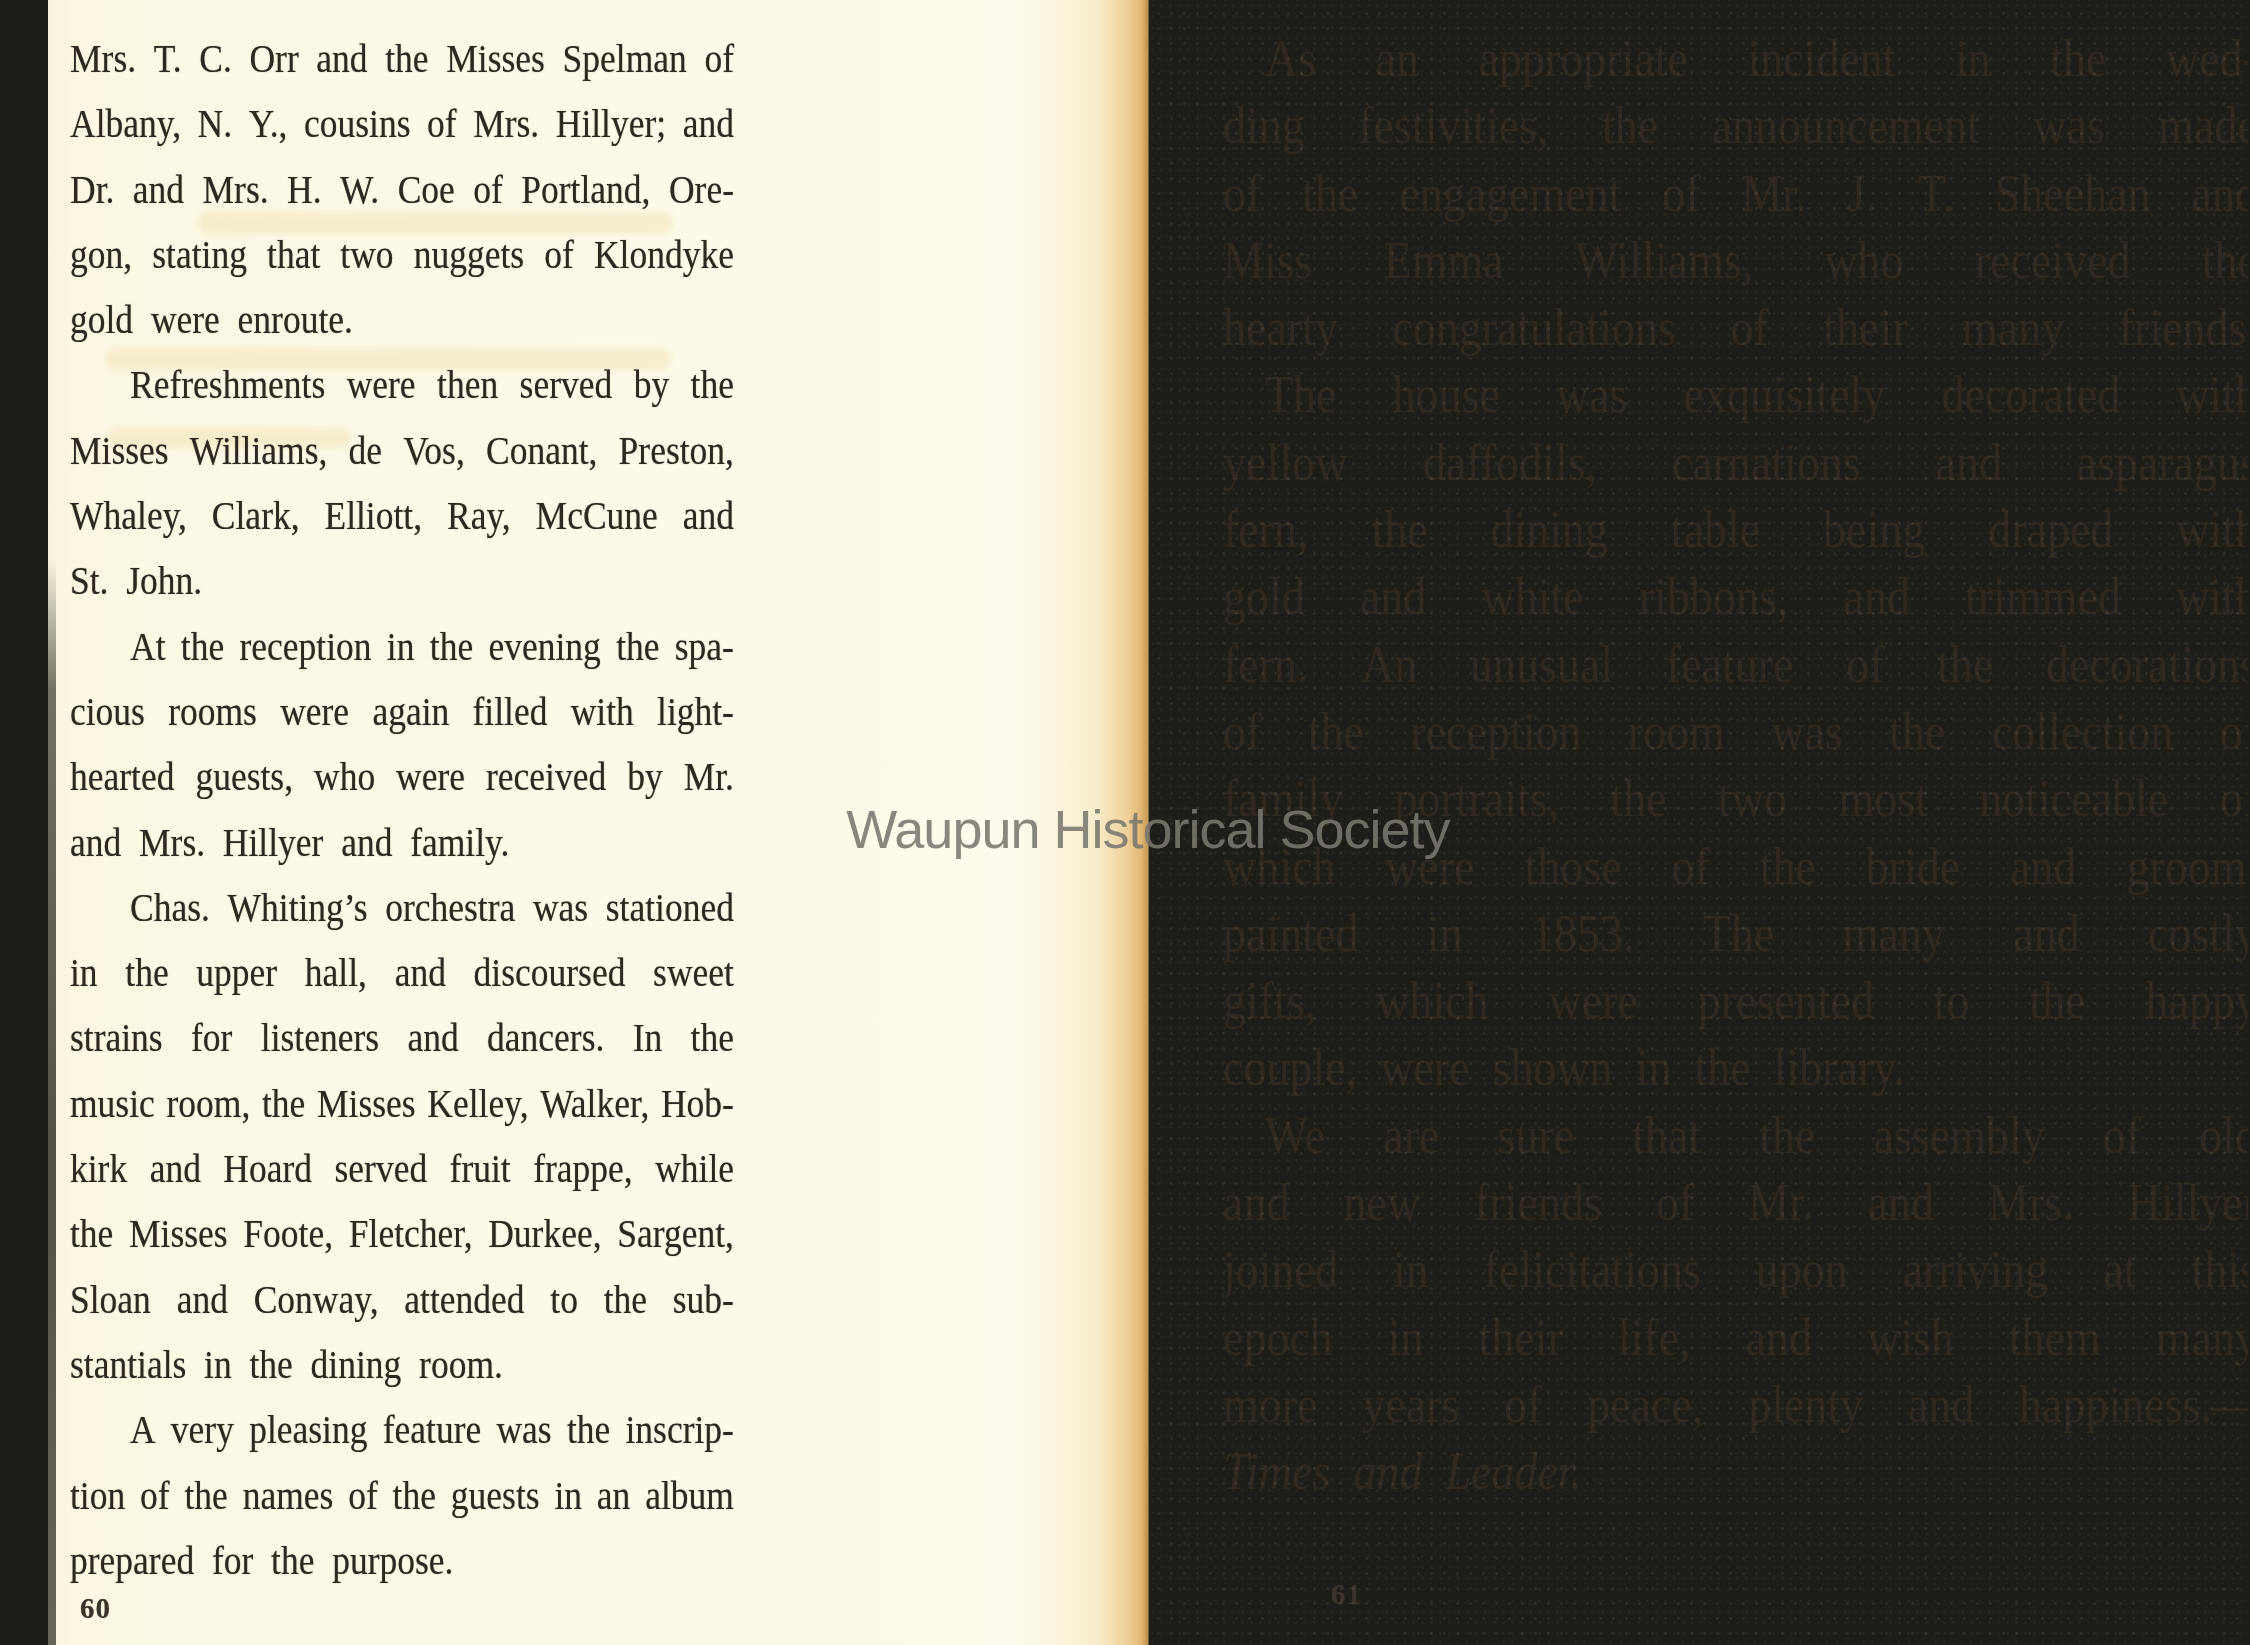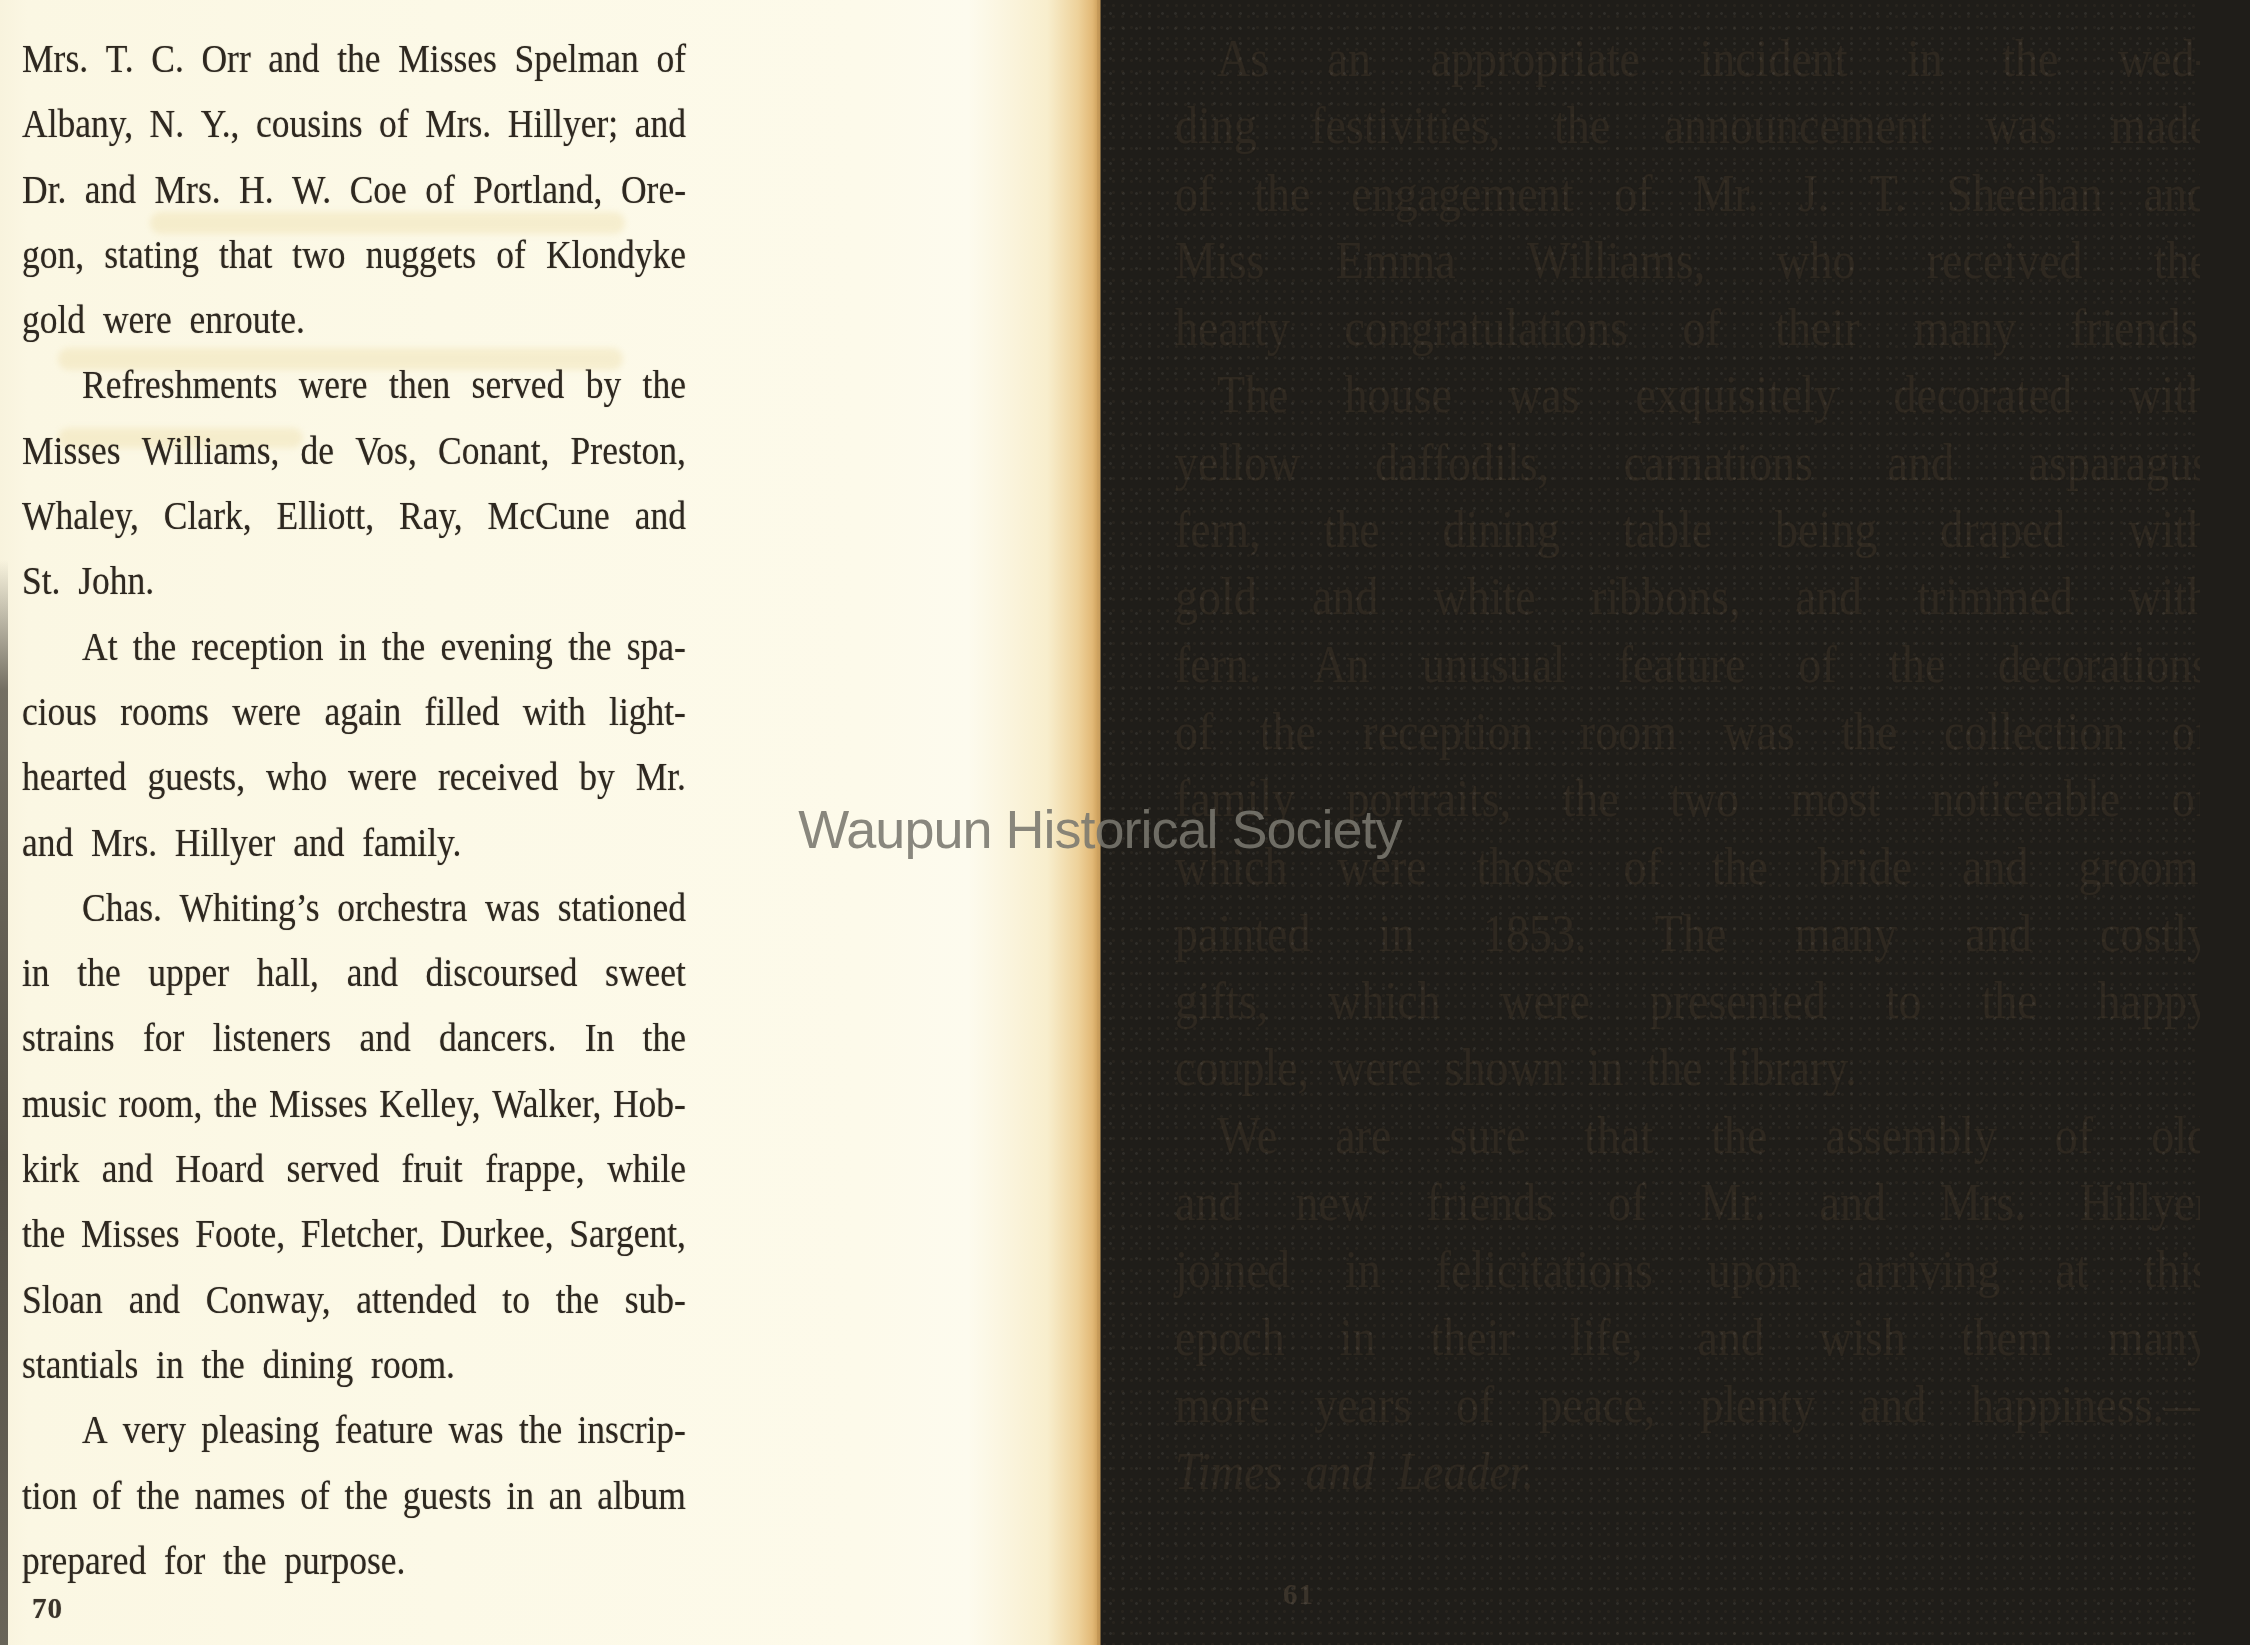--- a/index.html
+++ b/index.html
@@ -1,20 +1,21 @@
 <!DOCTYPE html>
 <html><head>
 <meta charset="utf-8">
 <style>
   html,body{margin:0;padding:0;background:#1f1d19;}
   #canvas{
     position:relative;
     width:2200px;height:1645px;
     overflow:hidden;
     font-family:"Liberation Serif","DejaVu Serif",serif;
+    margin-left:48px;
   }
 
   
   .page{position:absolute;top:0;height:100%;}
   #left-page{
     left:0;width:1100px;
     background:linear-gradient(90deg,
       #f8f3dd 0%, #fbf7e3 2.5%, #fcf9e7 40%, #fdfaea 78%, #fdfbee 88%,
       #f8eecd 95.2%, #eed29b 98.0%, #e2b977 99.3%, #c99a54 100%);
   }
@@ -299,21 +300,21 @@
           <span>an</span>
           <span>album</span>
         </div>
         <div class="line last">
           <span>prepared</span>
           <span>for</span>
           <span>the</span>
           <span>purpose.</span>
         </div>
       </div>
-    <div id="num-left" class="pagenum">70</div>
+    <div id="num-left" class="pagenum">60</div>
   </div>
 
   <div id="right-page" class="page">
     <div id="right-text" class="textblock">
         <div class="line just ind">
           <span>As</span>
           <span>an</span>
           <span>appropriate</span>
           <span>incident</span>
           <span>in</span>

